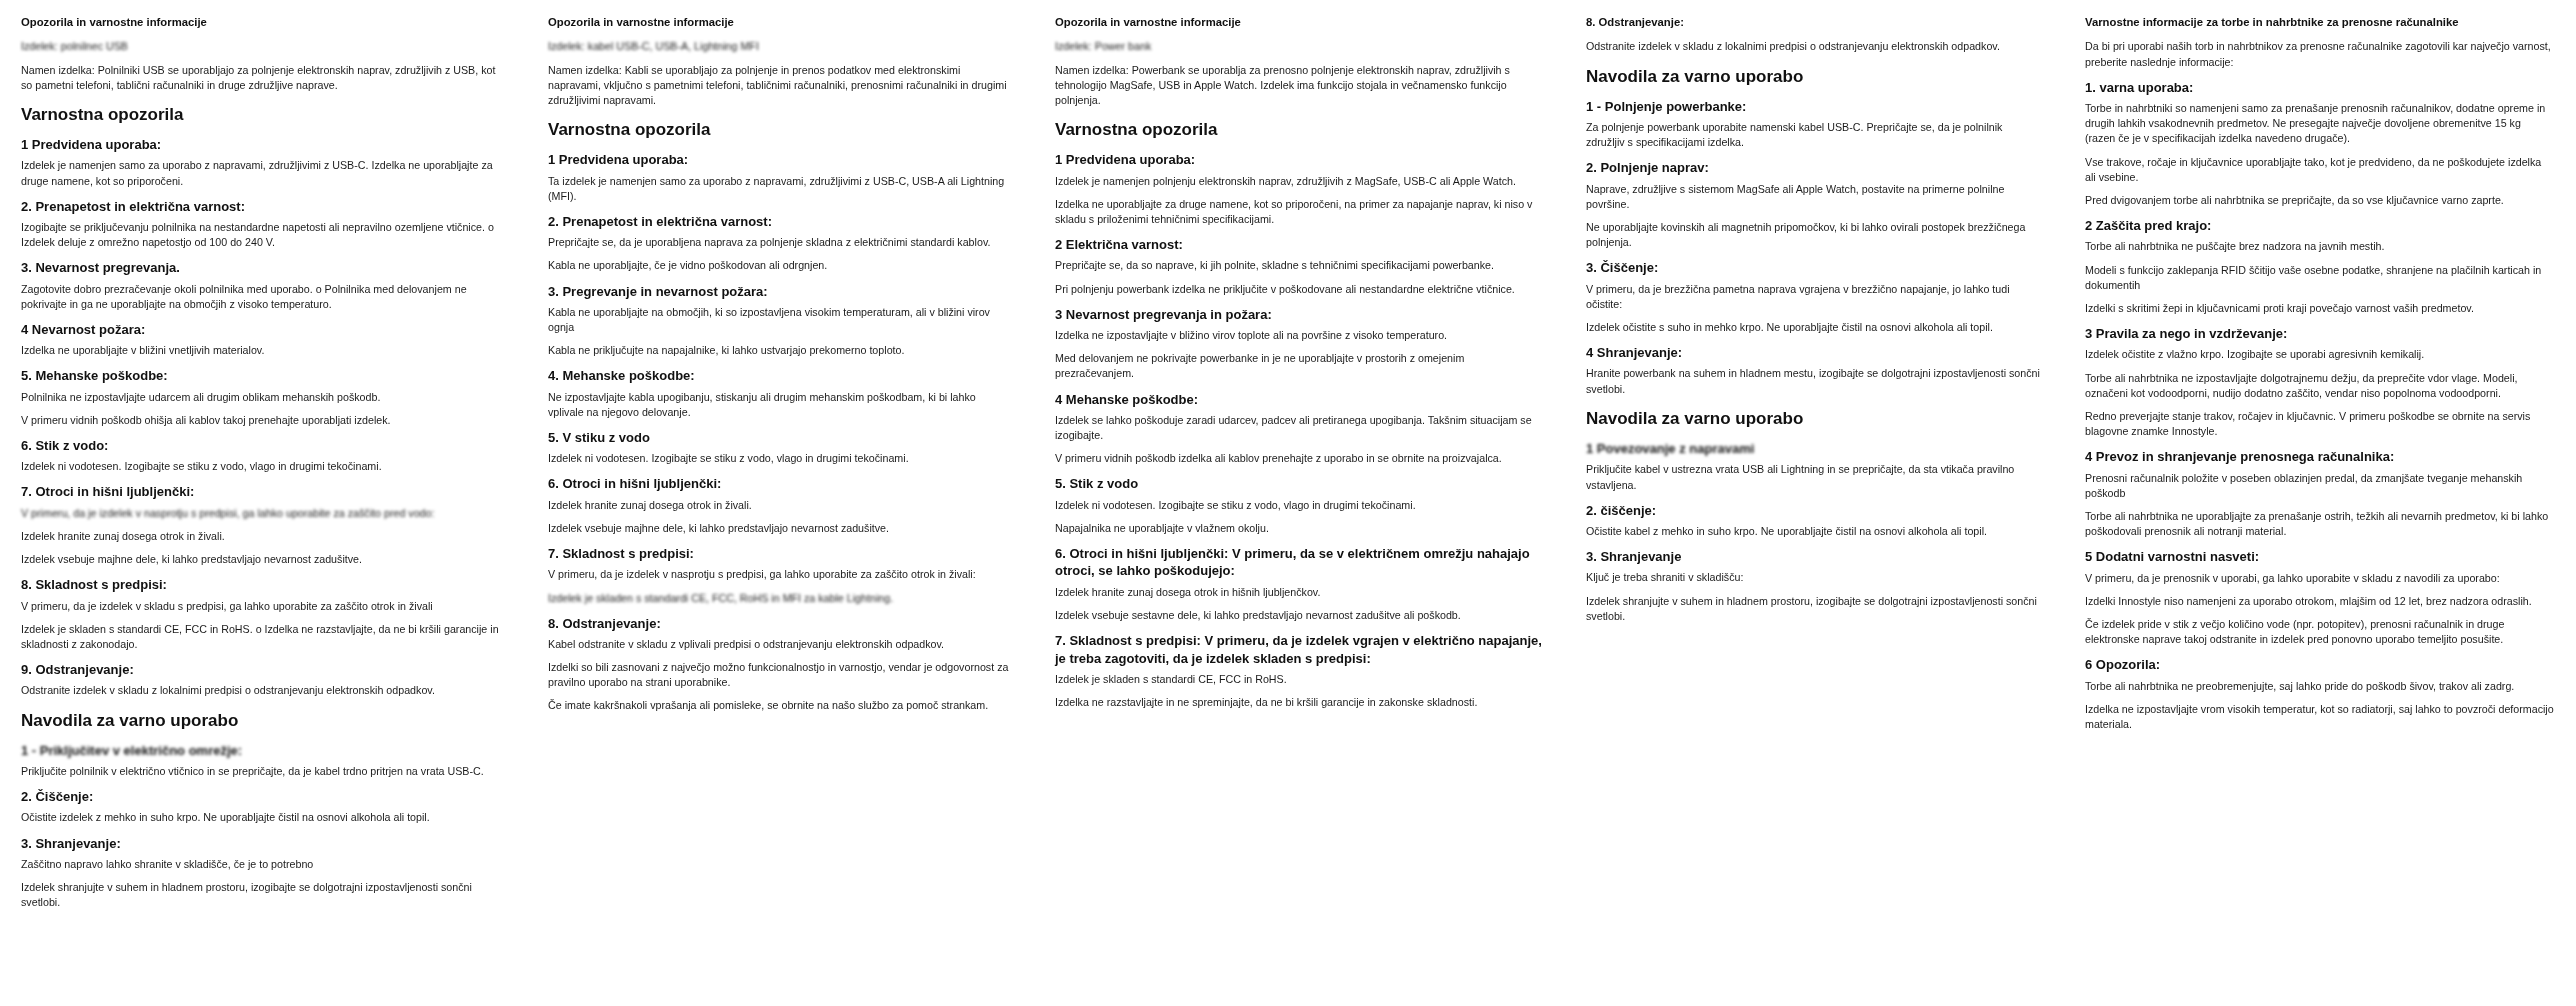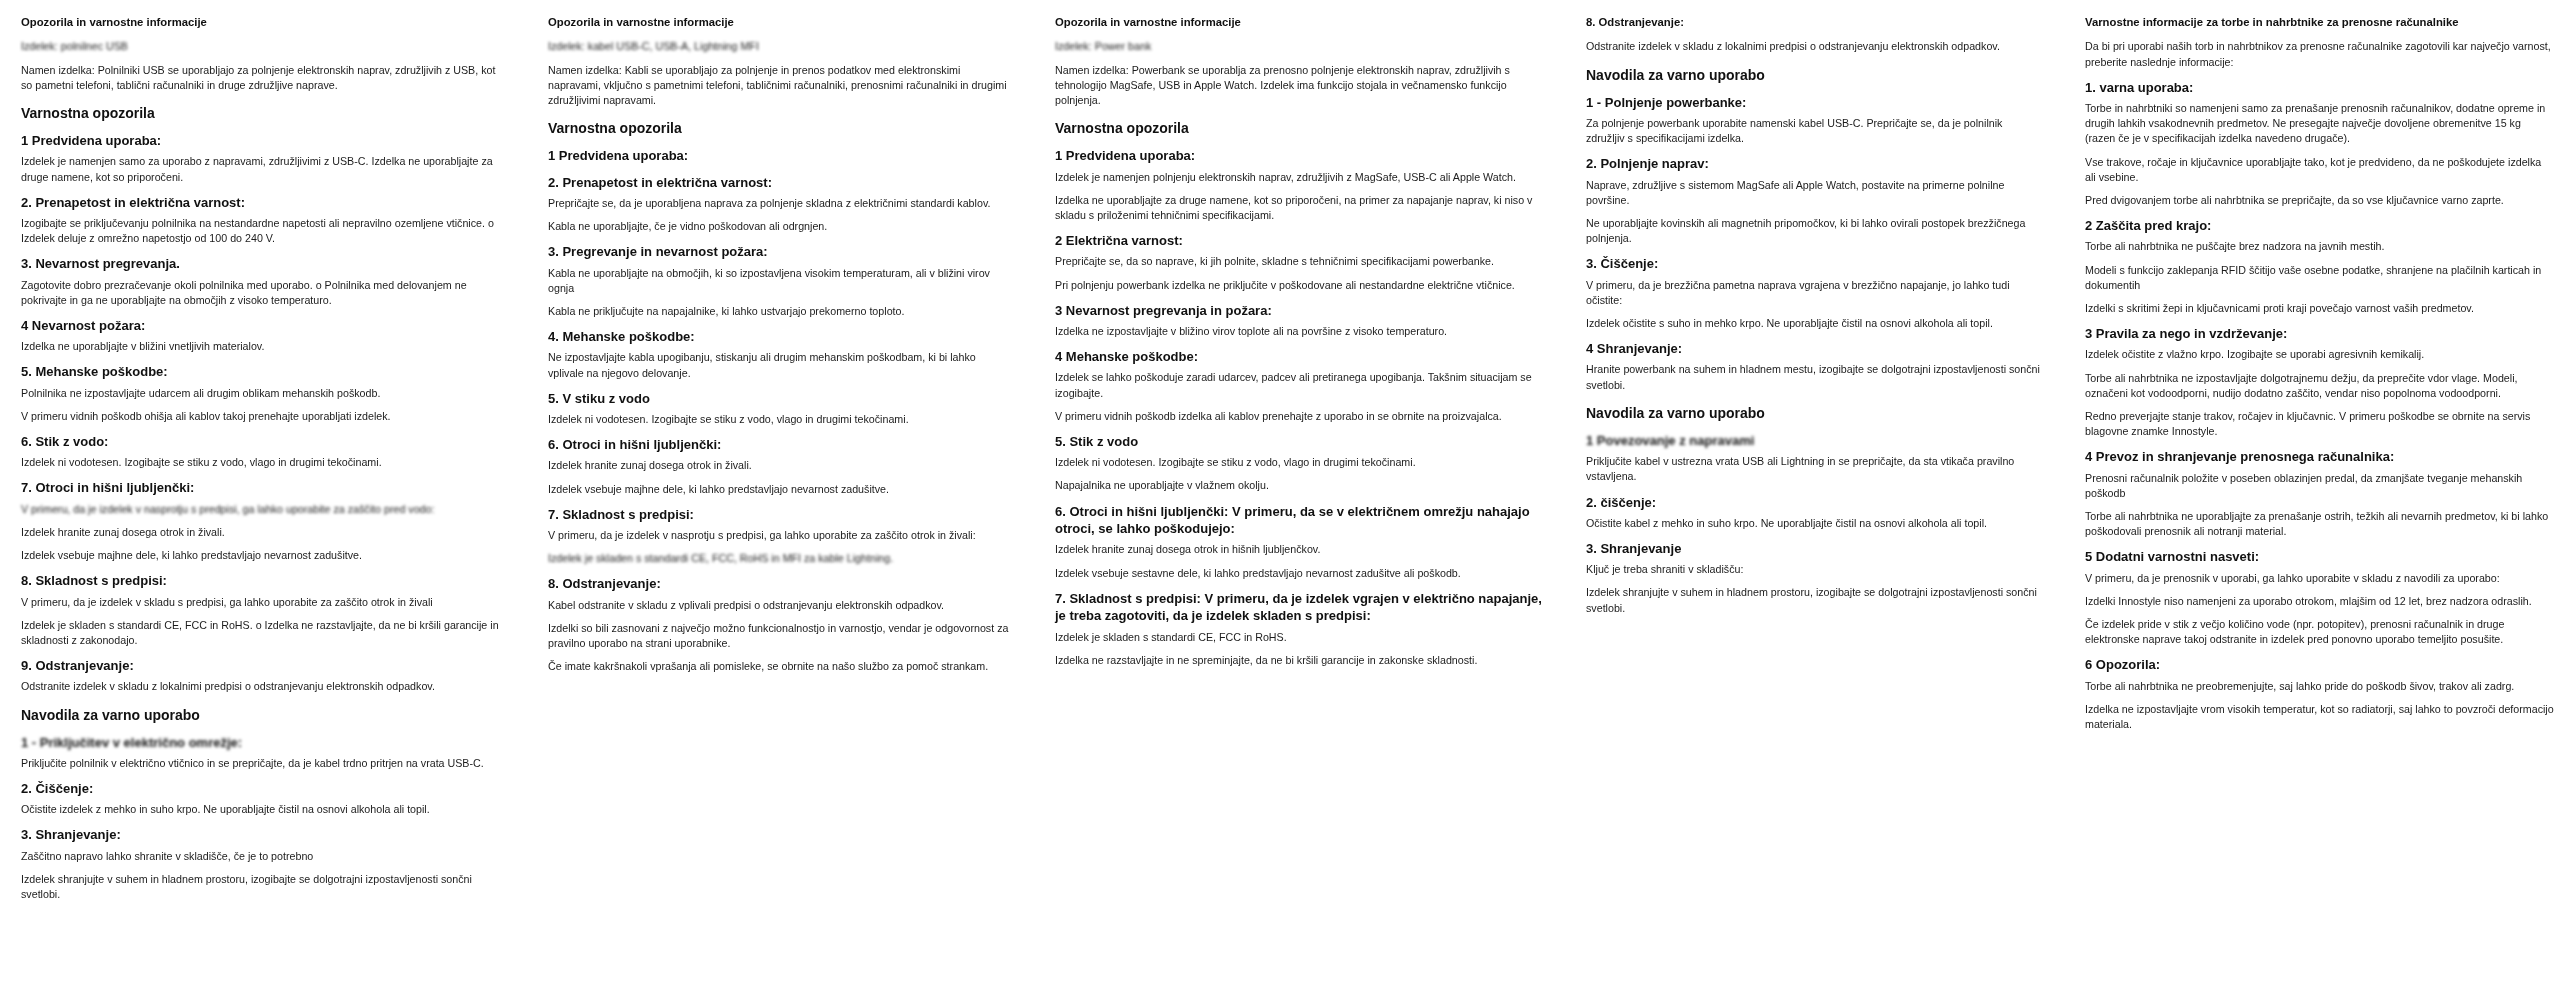--- a/index.html
+++ b/index.html
@@ -37,21 +37,21 @@
   .col-5 { width: 511px; }
 
   .doc-title {
     font-weight: bold;
     font-size: 11.3px;
     margin: 0 0 9.7px 0;
     color: #111;
   }
   .subhead {
     font-weight: bold;
-    font-size: 14px;
+    font-size: 17px;
     margin: 11.3px 0 5.6px 0;
     color: #111;
   }
   .subhead-tight {
     font-weight: bold;
     font-size: 13px;
     margin: 8.9px 0 4.8px 0;
     color: #111;
   }
   p.para {
@@ -107,20 +107,21 @@
         <p class="para">Izdelek shranjujte v suhem in hladnem prostoru, izogibajte se dolgotrajni izpostavljenosti sončni svetlobi.</p>
       </div>
   </div>
   <div class="col col-2">
     <div class="doc-title">Opozorila in varnostne informacije</div>
     <div class="col-body">
         <p class="para"><span class="blur">Izdelek: kabel USB-C, USB-A, Lightning MFI</span></p>
         <p class="para">Namen izdelka: Kabli se uporabljajo za polnjenje in prenos podatkov med elektronskimi napravami, vključno s pametnimi telefoni, tabličnimi računalniki, prenosnimi računalniki in drugimi združljivimi napravami.</p>
         <div class="subhead">Varnostna opozorila</div>
         <div class="subhead-tight">1 Predvidena uporaba:</div>
+        <p class="para">Ta izdelek je namenjen samo za uporabo z napravami, združljivimi z USB-C, USB-A ali Lightning (MFI).</p>
         <div class="subhead-tight">2. Prenapetost in električna varnost:</div>
         <p class="para">Prepričajte se, da je uporabljena naprava za polnjenje skladna z električnimi standardi kablov.</p>
         <p class="para">Kabla ne uporabljajte, če je vidno poškodovan ali odrgnjen.</p>
         <div class="subhead-tight">3. Pregrevanje in nevarnost požara:</div>
         <p class="para">Kabla ne uporabljajte na območjih, ki so izpostavljena visokim temperaturam, ali v bližini virov ognja</p>
         <p class="para">Kabla ne priključujte na napajalnike, ki lahko ustvarjajo prekomerno toploto.</p>
         <div class="subhead-tight">4. Mehanske poškodbe:</div>
         <p class="para">Ne izpostavljajte kabla upogibanju, stiskanju ali drugim mehanskim poškodbam, ki bi lahko vplivale na njegovo delovanje.</p>
         <div class="subhead-tight">5. V stiku z vodo</div>
         <p class="para">Izdelek ni vodotesen. Izogibajte se stiku z vodo, vlago in drugimi tekočinami.</p>
@@ -143,20 +144,21 @@
         <p class="para">Namen izdelka: Powerbank se uporablja za prenosno polnjenje elektronskih naprav, združljivih s tehnologijo MagSafe, USB in Apple Watch. Izdelek ima funkcijo stojala in večnamensko funkcijo polnjenja.</p>
         <div class="subhead">Varnostna opozorila</div>
         <div class="subhead-tight">1 Predvidena uporaba:</div>
         <p class="para">Izdelek je namenjen polnjenju elektronskih naprav, združljivih z MagSafe, USB-C ali Apple Watch.</p>
         <p class="para">Izdelka ne uporabljajte za druge namene, kot so priporočeni, na primer za napajanje naprav, ki niso v skladu s priloženimi tehničnimi specifikacijami.</p>
         <div class="subhead-tight">2 Električna varnost:</div>
         <p class="para">Prepričajte se, da so naprave, ki jih polnite, skladne s tehničnimi specifikacijami powerbanke.</p>
         <p class="para">Pri polnjenju powerbank izdelka ne priključite v poškodovane ali nestandardne električne vtičnice.</p>
         <div class="subhead-tight">3 Nevarnost pregrevanja in požara:</div>
         <p class="para">Izdelka ne izpostavljajte v bližino virov toplote ali na površine z visoko temperaturo.</p>
+        <p class="para">Med delovanjem ne pokrivajte powerbanke in je ne uporabljajte v prostorih z omejenim prezračevanjem.</p>
         <div class="subhead-tight">4 Mehanske poškodbe:</div>
         <p class="para">Izdelek se lahko poškoduje zaradi udarcev, padcev ali pretiranega upogibanja. Takšnim situacijam se izogibajte.</p>
         <p class="para">V primeru vidnih poškodb izdelka ali kablov prenehajte z uporabo in se obrnite na proizvajalca.</p>
         <div class="subhead-tight">5. Stik z vodo</div>
         <p class="para">Izdelek ni vodotesen. Izogibajte se stiku z vodo, vlago in drugimi tekočinami.</p>
         <p class="para">Napajalnika ne uporabljajte v vlažnem okolju.</p>
         <div class="subhead-tight">6. Otroci in hišni ljubljenčki: V primeru, da se v električnem omrežju nahajajo otroci, se lahko poškodujejo:</div>
         <p class="para">Izdelek hranite zunaj dosega otrok in hišnih ljubljenčkov.</p>
         <p class="para">Izdelek vsebuje sestavne dele, ki lahko predstavljajo nevarnost zadušitve ali poškodb.</p>
         <div class="subhead-tight">7. Skladnost s predpisi: V primeru, da je izdelek vgrajen v električno napajanje, je treba zagotoviti, da je izdelek skladen s predpisi:</div>

